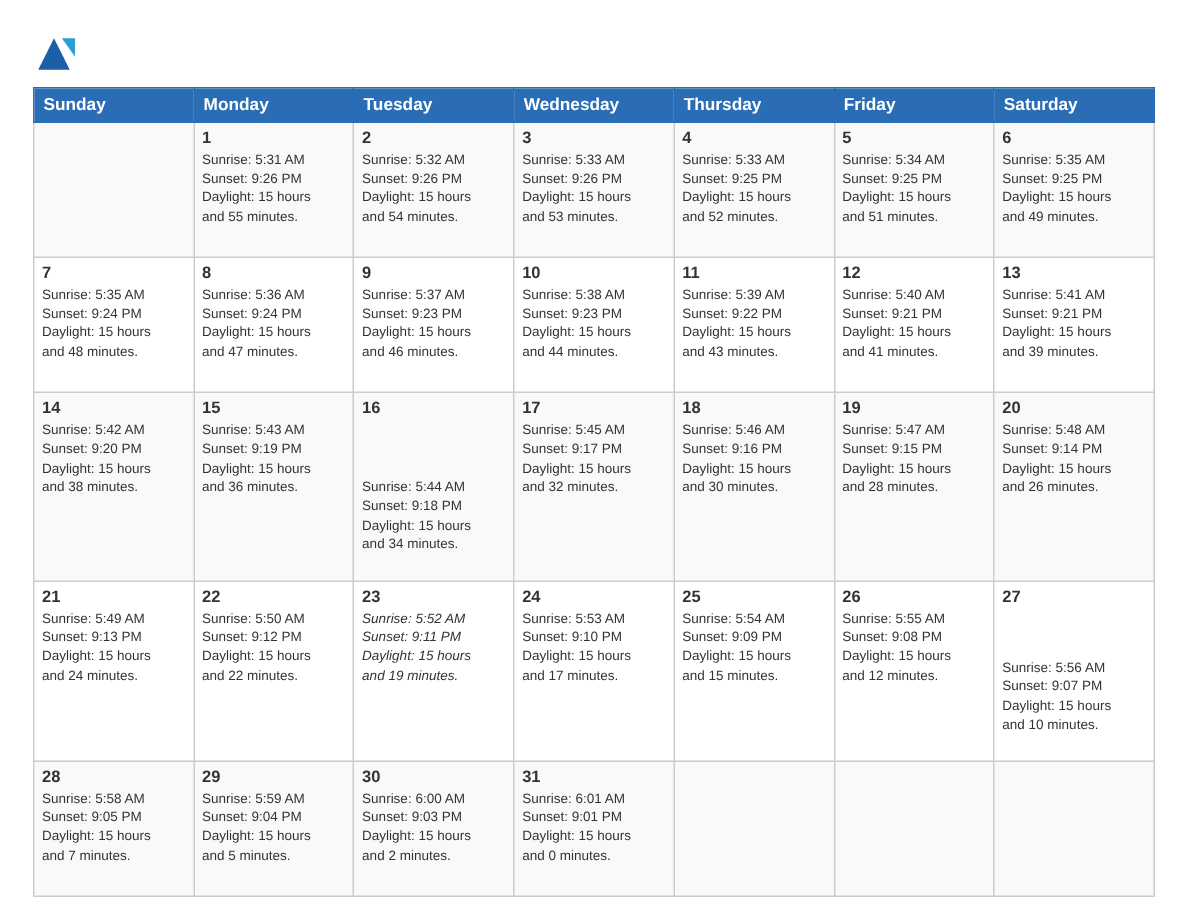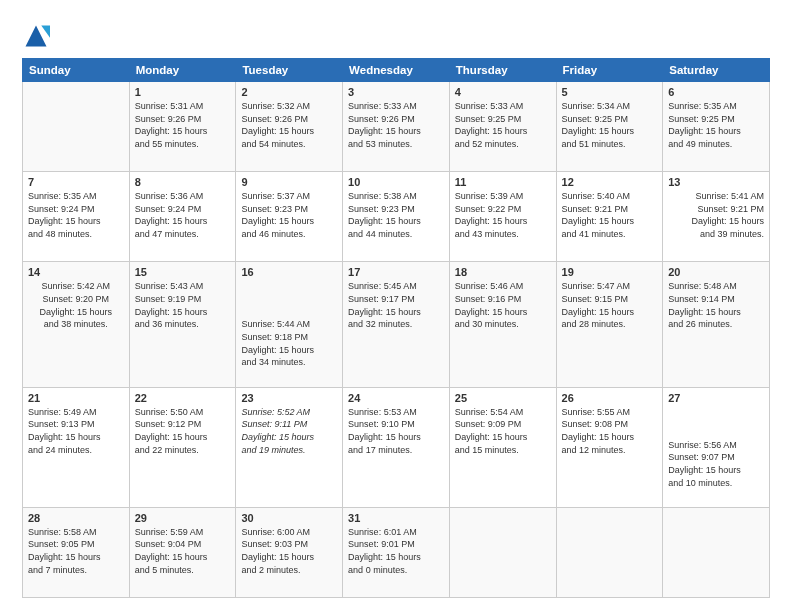--- a/index.html
+++ b/index.html
@@ -227,30 +227,30 @@
           </td>
           <td>
             <span class="day-num">12</span>
             <div class="day-info" style="white-space: pre-line;">Sunrise: 5:40 AM
 Sunset: 9:21 PM
 Daylight: 15 hours
 and 41 minutes.</div>
           </td>
           <td>
             <span class="day-num">13</span>
-            <div class="day-info" style="white-space: pre-line; text-align: right;">Sunrise: 5:41 AM
+            <div class="day-info" style="white-space: pre-line;">Sunrise: 5:41 AM
 Sunset: 9:21 PM
 Daylight: 15 hours
 and 39 minutes.</div>
           </td>
         </tr>
         <tr>
           <td>
             <span class="day-num">14</span>
-            <div class="day-info" style="white-space: pre-line; text-align: center;">Sunrise: 5:42 AM
+            <div class="day-info" style="white-space: pre-line;">Sunrise: 5:42 AM
 Sunset: 9:20 PM
 Daylight: 15 hours
 and 38 minutes.</div>
           </td>
           <td>
             <span class="day-num">15</span>
             <div class="day-info" style="white-space: pre-line;">Sunrise: 5:43 AM
 Sunset: 9:19 PM
 Daylight: 15 hours
 and 36 minutes.</div>

